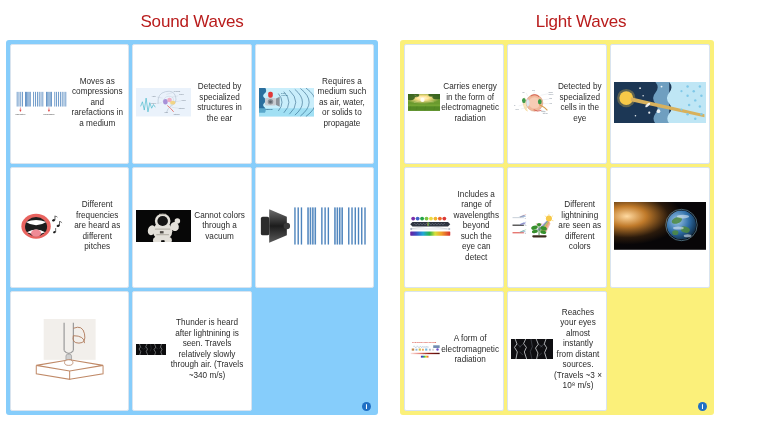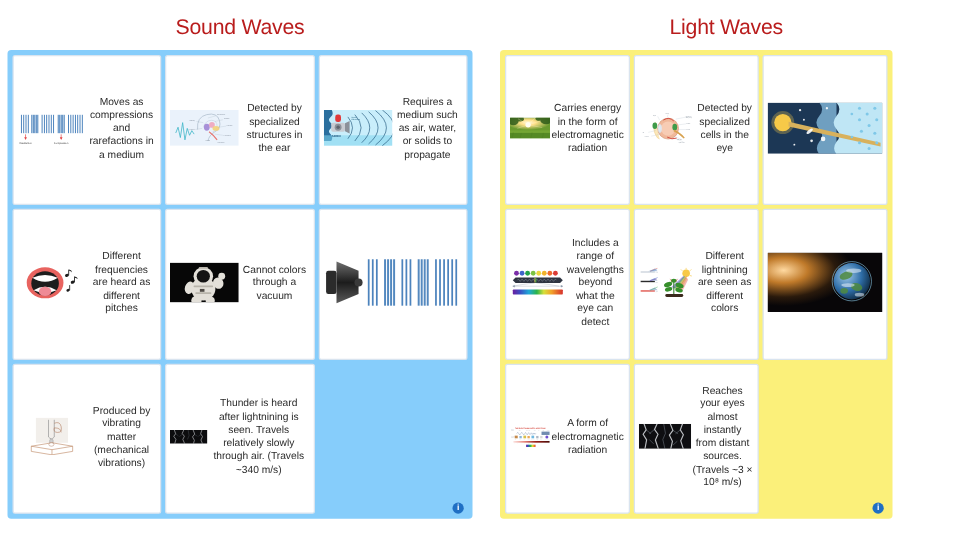--- a/index.html
+++ b/index.html
@@ -337,21 +337,20 @@
               <path d="M64 18 q12 0 12 8"></path>
             </g>
             <g stroke="#c08a68" fill="none" stroke-width="1.1">
               <path d="M24 50 l36 -6 l36 6 l-36 6 z"></path>
               <path d="M24 50 v9 l36 6 v-9"></path>
               <path d="M96 50 v9 l-36 6"></path>
             </g>
             <ellipse cx="59" cy="47" rx="4.5" ry="3" fill="#ffffff" stroke="#b07b5c" stroke-width="0.8"></ellipse>
           </svg>
         </div>
-        <div class="card-text">Produced by vibrating matter (mechanical vibrations)</div>
       </div>
 
       <div class="card">
         <div class="thumb" style="flex:0 0 30px;">
           <svg viewBox="0 0 120 44" preserveAspectRatio="none">
             <rect width="120" height="44" fill="#0d0d0f"></rect>
             <g stroke="#f2f5fa" fill="none" stroke-width="2.2" opacity="0.95">
               <path d="M14 0 l4 12 l-6 8 l7 10 l-4 14"></path>
               <path d="M44 0 l-5 11 l7 9 l-5 10 l6 14"></path>
               <path d="M74 0 l5 13 l-7 9 l6 11 l-3 11"></path>
@@ -534,21 +533,21 @@
                 <stop offset="0.32" stop-color="#1fa8d8"></stop>
                   <stop offset="0.48" stop-color="#2bb34a"></stop>
                 <stop offset="0.62" stop-color="#d6e03a"></stop>
                   <stop offset="0.78" stop-color="#f2a02a"></stop>
                 <stop offset="1" stop-color="#d6302c"></stop>
               </linearGradient>
             </defs>
             <rect x="6" y="42" width="108" height="11" rx="1.5" fill="url(#vis)"></rect>
           </svg>
         </div>
-        <div class="card-text">Includes a range of wavelengths beyond what the eye can detect</div>
+        <div class="card-text">Includes a range of wavelengths beyond such the eye can detect</div>
       </div>
 
       <div class="card">
         <div class="thumb">
           <svg viewBox="0 0 120 62">
             <rect width="120" height="62" fill="#ffffff"></rect>
             <g>
               <rect x="4" y="8" width="30" height="3" fill="#cfd6de"></rect>
               <polygon points="20,8 34,2 40,8" fill="#9fb8d8" opacity="0.8"></polygon>
               <g stroke="#d8493f" stroke-width="0.8">

